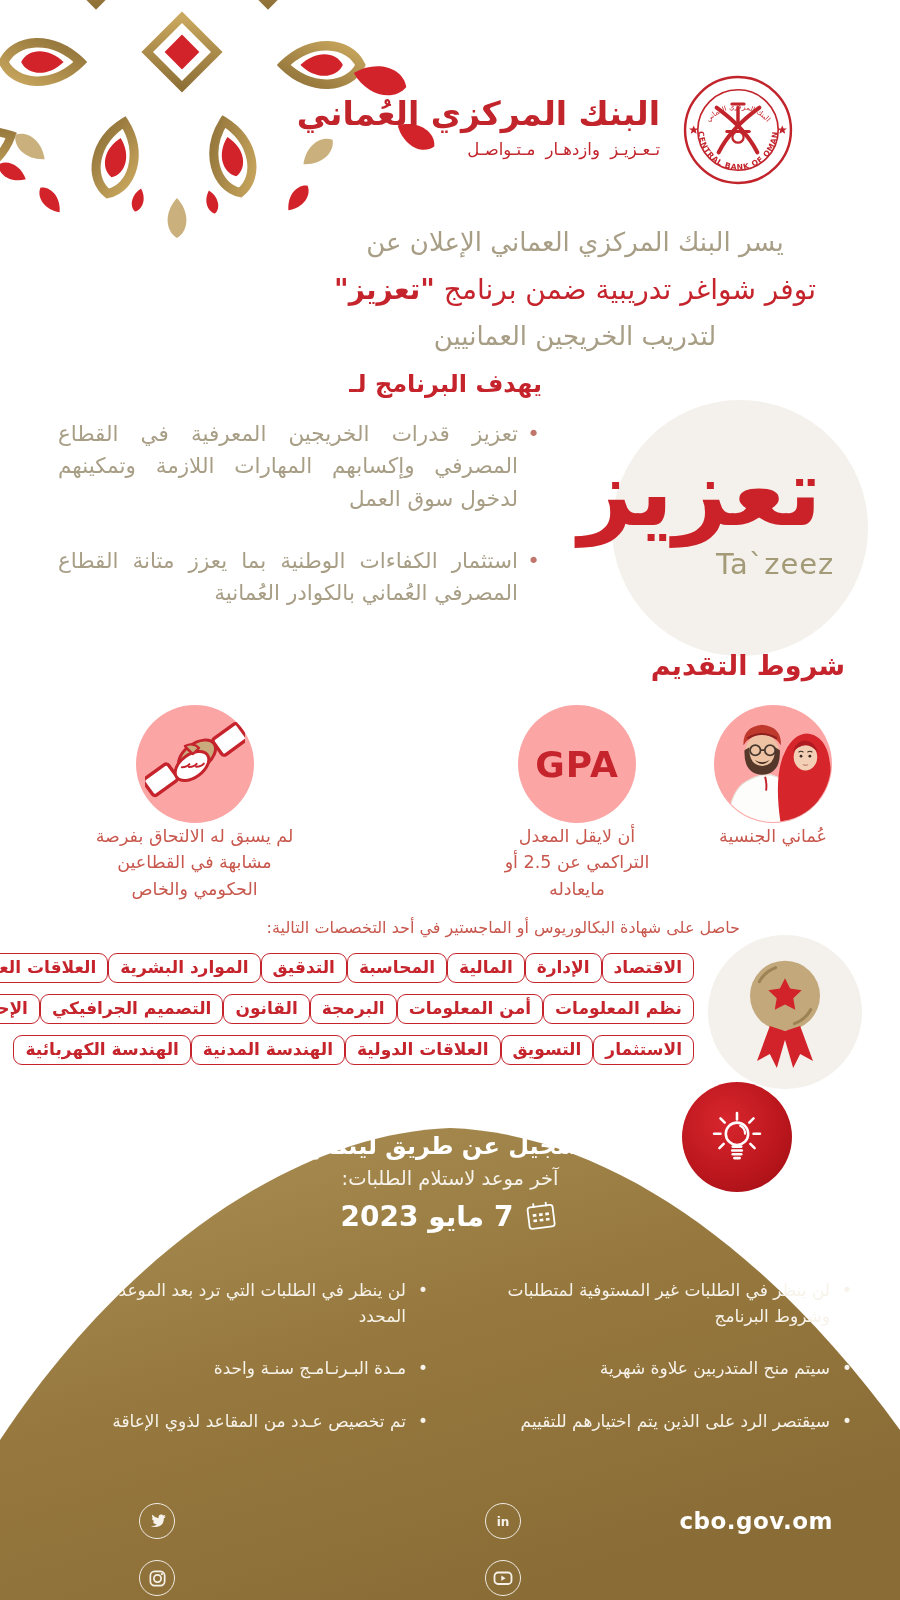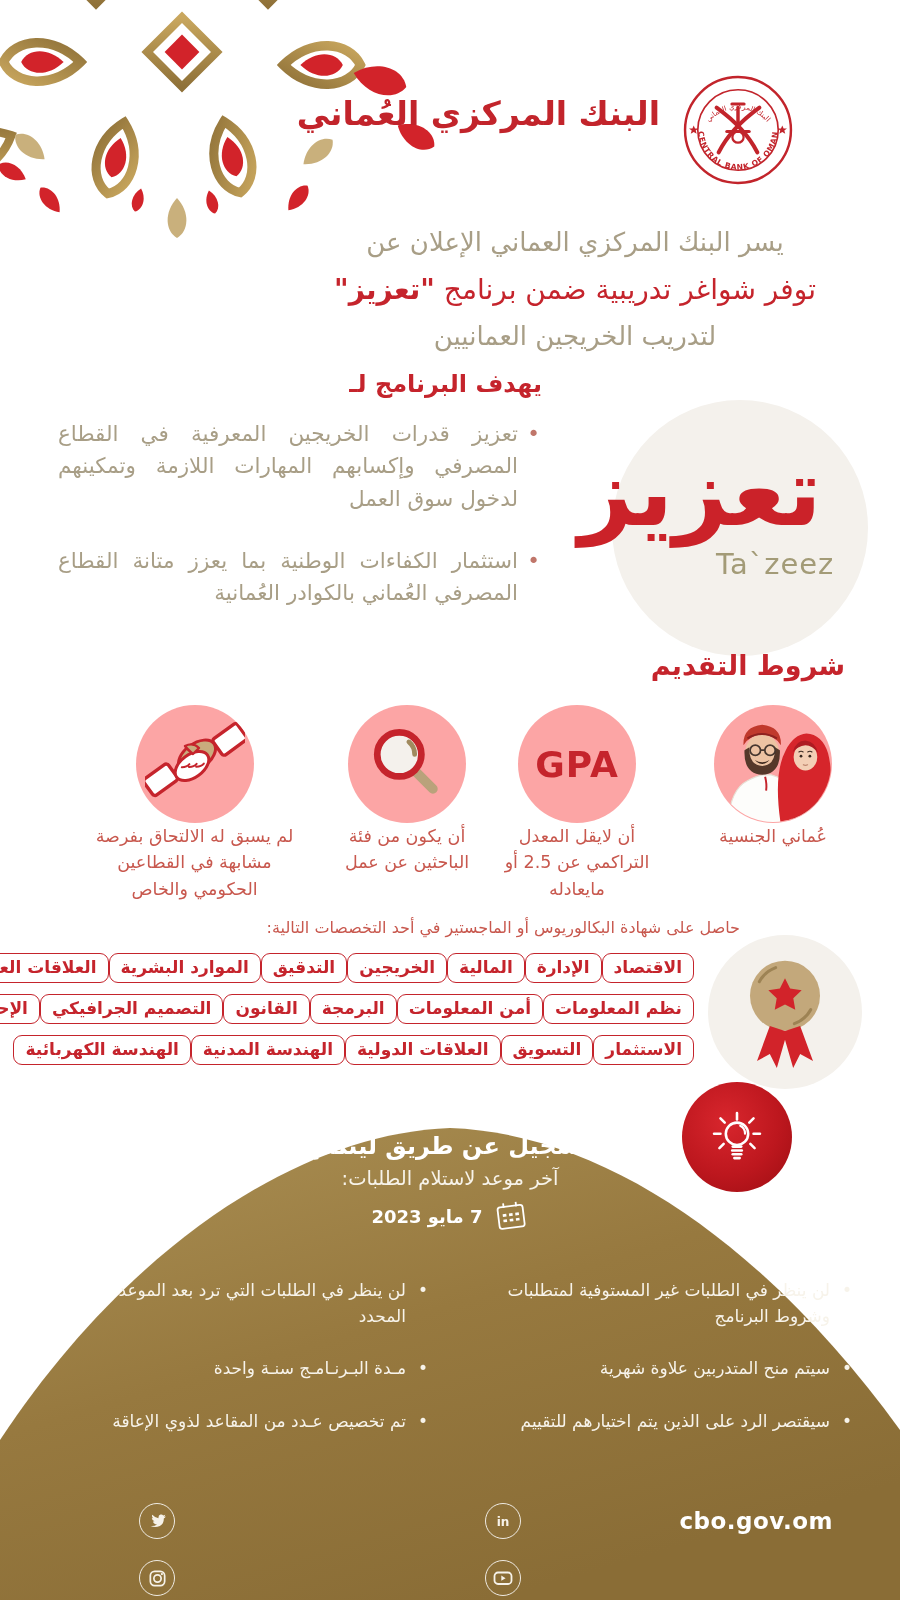--- a/index.html
+++ b/index.html
@@ -49,21 +49,21 @@
   .pill-row { display:flex; justify-content:space-between; margin-bottom:11px; }
   .pill { border:1.6px solid #c5242c; border-radius:9px; background:#fff; color:#c5242c; font-weight:bold; font-size:17px; padding:3px 11px 5px; white-space:nowrap; }
   
   .dome { position:absolute; top:1108px; left:0; width:900px; height:492px; }
   .bulb-badge { position:absolute; left:682px; top:1082px; width:110px; height:110px; border-radius:50%;
     background: radial-gradient(circle at 40% 36%, #d8262d 0%, #bd171e 55%, #9c0d12 100%); display:flex; align-items:center; justify-content:center; }
   .reg { position:absolute; top:1132px; left:150px; width:600px; text-align:center; color:#ffffff; direction:rtl; }
   .reg-title { font-size:24px; font-weight:bold; margin-bottom:7px; }
   .reg-label { font-size:19.5px; color:#f7f3ea; }
   .reg-date-row { margin-top:8px; display:flex; align-items:center; justify-content:center; gap:10px; }
-  .reg-date { font-size:18px; font-weight:bold; }
+  .reg-date { font-size:28px; font-weight:bold; }
   
   .notes { position:absolute; top:1278px; direction:rtl; color:#f7f3ea; font-size:17px; line-height:1.5; text-align:right; }
   .notes-right { left:458px; width:394px; }
   .notes-left  { left:68px;  width:360px; }
   .note-item { position:relative; padding-right:22px; margin-bottom:27px; }
   .note-item::before { content:"•"; position:absolute; right:0; top:0; color:#f7f3ea; }
   
   .social-group { position:absolute; top:1503px; display:flex; align-items:center; gap:21px; color:#f6f2e9;flex-direction:column; }
   .sg-1 { left:66px; } .sg-2 { left:346px;margin-left:36px; }
   .icon-ring { width:36px; height:36px; border:1.6px solid rgba(255,255,255,.85); border-radius:50%; display:flex; align-items:center; justify-content:center; }
@@ -133,20 +133,21 @@
       <path d="M74,77 C66,61 52,46 34,33" stroke-width="4"></path>
       <path d="M55,33 L55,52" stroke-width="3.4"></path>
       <path d="M49,29.5 L61,29.5" stroke-width="3"></path>
       <path d="M44,56.5 L66,56.5" stroke-width="3"></path>
       <circle cx="55" cy="62" r="5.5" stroke-width="2.2"></circle>
     </g>
   </svg>
 
   <div class="bank-text">
     <div class="bank-name">البنك المركزي العُماني</div>
+    <div class="bank-tagline">تـعـزيـز وازدهـار مـتـواصـل</div>
   </div>
 
   <div class="announce">
     <div class="ann-line1">يسر البنك المركزي العماني الإعلان عن</div>
     <div class="ann-line2"><span>توفر شواغر تدريبية ضمن برنامج </span><span class="ann-hl">"تعزيز"</span></div>
     <div class="ann-line3">لتدريب الخريجين العمانيين</div>
   </div>
 
   <div class="goals">
     <div class="goals-h">يهدف البرنامج لـ</div>
@@ -191,30 +192,20 @@
     <div class="cond-cap">عُماني الجنسية</div>
   </div>
 
   <div class="cond-item ci-2">
     <div class="icircle">
       <div class="gpa-txt">GPA</div>
     </div>
     <div class="cond-cap">أن لايقل المعدل التراكمي عن 2.5 أو مايعادله</div>
   </div>
 
-  <div class="cond-item ci-3">
-    <div class="icircle">
-      <svg width="96" height="96" viewBox="0 0 100 100">
-        <line x1="58" y1="57" x2="77" y2="76" stroke="#b9a27b" stroke-width="10" stroke-linecap="round"></line>
-        <circle cx="42" cy="40" r="23" fill="#f4f1ec" stroke="#c5242c" stroke-width="7"></circle>
-        <path d="M52,27 A17,17 0 0 1 58,40" stroke="#a08a5e" stroke-width="5" fill="none" stroke-linecap="round"></path>
-      </svg>
-    </div>
-    <div class="cond-cap">أن يكون من فئة الباحثين عن عمل</div>
-  </div>
 
   <div class="cond-item ci-4">
     <div class="icircle">
       <svg width="100" height="100" viewBox="0 0 100 100">
         <g transform="rotate(-36 18 64)">
           <rect x="0" y="54" width="30" height="20" rx="3" fill="#ffffff" stroke="#c5242c" stroke-width="3.4"></rect>
         </g>
         <g transform="rotate(-36 84 26)">
           <rect x="70" y="16" width="30" height="20" rx="3" fill="#ffffff" stroke="#c5242c" stroke-width="3.4"></rect>
         </g>
@@ -242,21 +233,21 @@
       <path d="M47,72 L36,102 L47,96 L53,108 L62,77 Z" fill="#d2232a"></path>
       <path d="M73,72 L84,102 L73,96 L67,108 L58,77 Z" fill="#d2232a"></path>
     </svg>
   </div>
 
   <div class="pills">
     <div class="pill-row">
       <span class="pill">الاقتصاد</span>
       <span class="pill">الإدارة</span>
       <span class="pill">المالية</span>
-      <span class="pill">الخريجين</span>
+      <span class="pill">المحاسبة</span>
       <span class="pill">التدقيق</span>
       <span class="pill">الموارد البشرية</span>
       <span class="pill">العلاقات العامة</span>
     </div>
     <div class="pill-row">
       <span class="pill">نظم المعلومات</span>
       <span class="pill">أمن المعلومات</span>
       <span class="pill">البرمجة</span>
       <span class="pill">القانون</span>
       <span class="pill">التصميم الجرافيكي</span>

